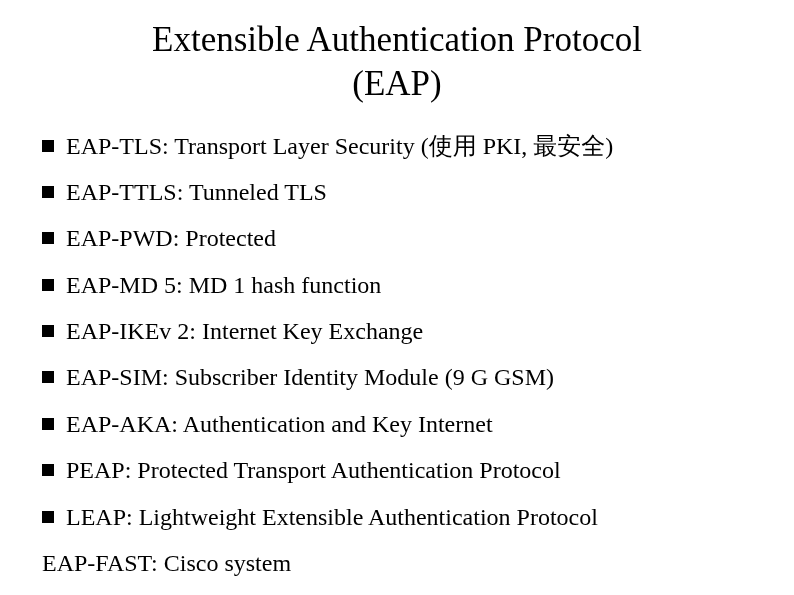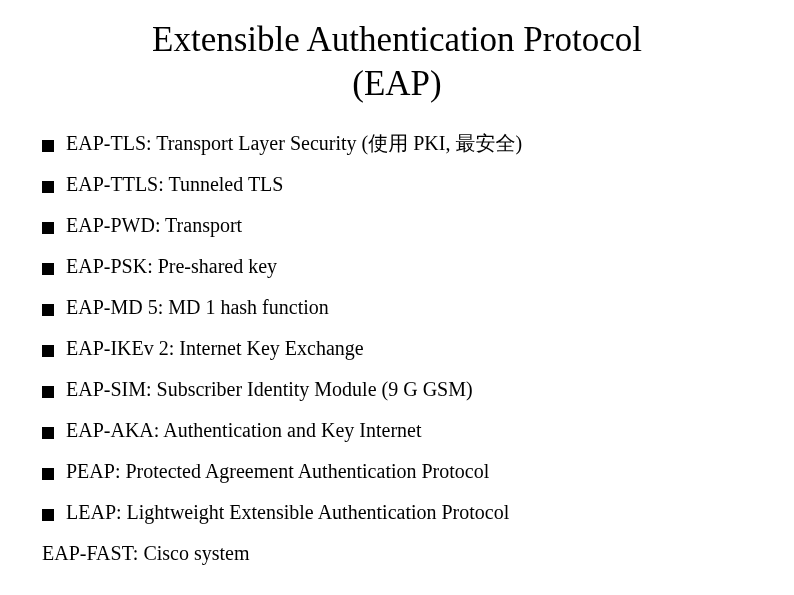--- a/index.html
+++ b/index.html
@@ -24,21 +24,21 @@
       padding: 0 40px;
     }
     .bullet-list {
       list-style: none;
       padding-left: 12px;
     }
     .bullet-item {
       display: flex;
       align-items: flex-start;
       margin-bottom: 14px;
-      font-size: 20px;
+      font-size: 24px;
       line-height: 1.35;
     }
     .bullet-marker {
       display: inline-block;
       width: 12px;
       height: 12px;
       background: #000000;
       flex-shrink: 0;
       margin-right: 12px;
       margin-top: 10px;
@@ -59,45 +59,41 @@
   <li class="bullet-item">
     <span class="bullet-marker"></span>
     <span class="bullet-text">EAP-TLS: Transport Layer Security (使用 PKI, 最安全)</span>
   </li>
   <li class="bullet-item">
     <span class="bullet-marker"></span>
     <span class="bullet-text">EAP-TTLS: Tunneled TLS</span>
   </li>
   <li class="bullet-item">
     <span class="bullet-marker"></span>
-    <span class="bullet-text">EAP-PWD: Transport</span>
-  </li>
-  <li class="bullet-item">
-    <span class="bullet-marker"></span>
-    <span class="bullet-text">EAP-PSK: Pre-shared key</span>
+    <span class="bullet-text">EAP-PWD: Protected</span>
   </li>
   <li class="bullet-item">
     <span class="bullet-marker"></span>
     <span class="bullet-text">EAP-MD 5: MD 1 hash function</span>
   </li>
   <li class="bullet-item">
     <span class="bullet-marker"></span>
     <span class="bullet-text">EAP-IKEv 2:  Internet Key Exchange</span>
   </li>
   <li class="bullet-item">
     <span class="bullet-marker"></span>
     <span class="bullet-text">EAP-SIM:  Subscriber Identity Module  (9 G GSM)</span>
   </li>
   <li class="bullet-item">
     <span class="bullet-marker"></span>
     <span class="bullet-text">EAP-AKA: Authentication and Key Internet</span>
   </li>
   <li class="bullet-item">
     <span class="bullet-marker"></span>
-    <span class="bullet-text">PEAP: Protected Agreement Authentication Protocol</span>
+    <span class="bullet-text">PEAP: Protected Transport Authentication Protocol</span>
   </li>
   <li class="bullet-item">
     <span class="bullet-marker"></span>
     <span class="bullet-text">LEAP: Lightweight Extensible Authentication Protocol</span>
   </li>
   <li class="bullet-item">
 
     <span class="bullet-text">EAP-FAST: Cisco system</span>
   </li>
 </ul>

